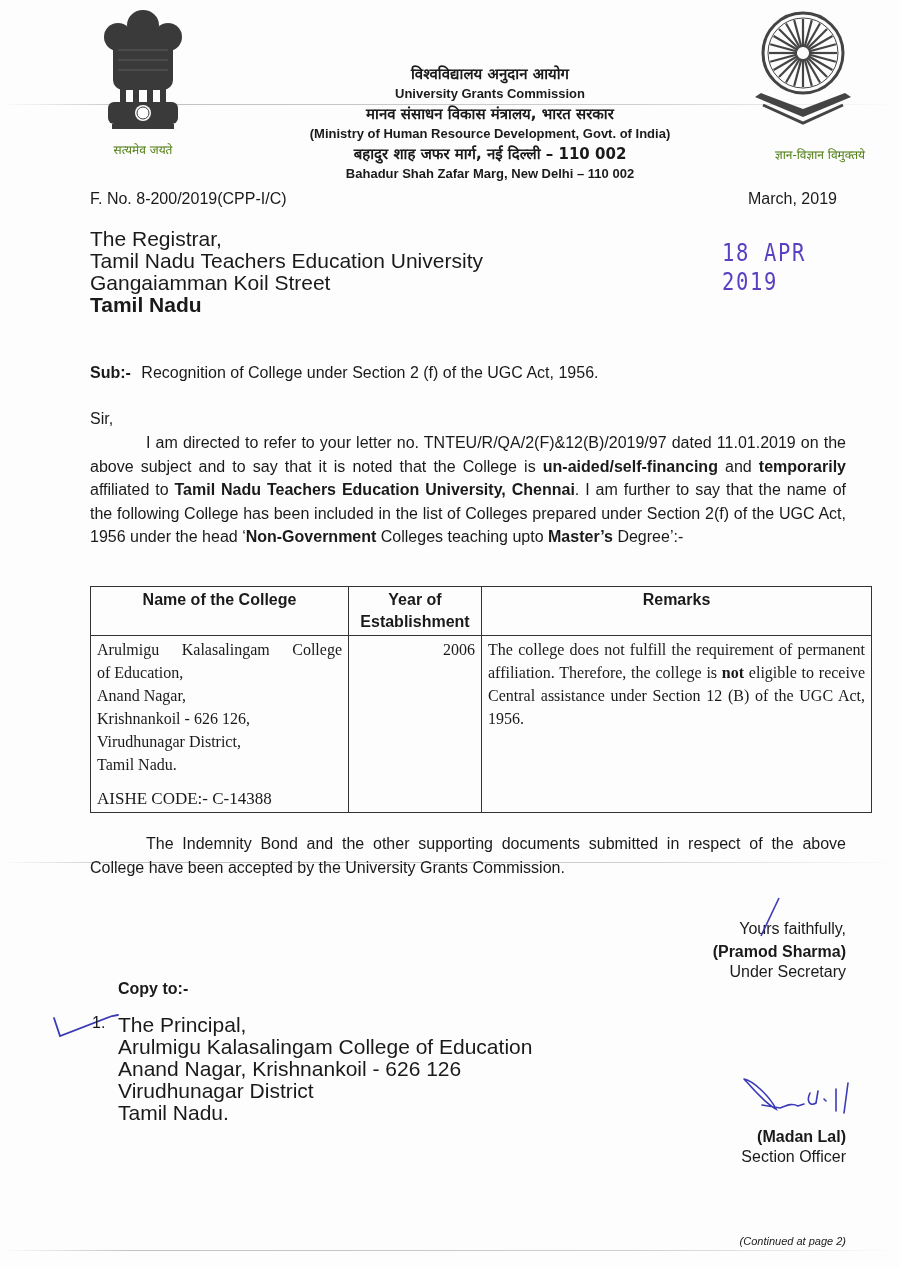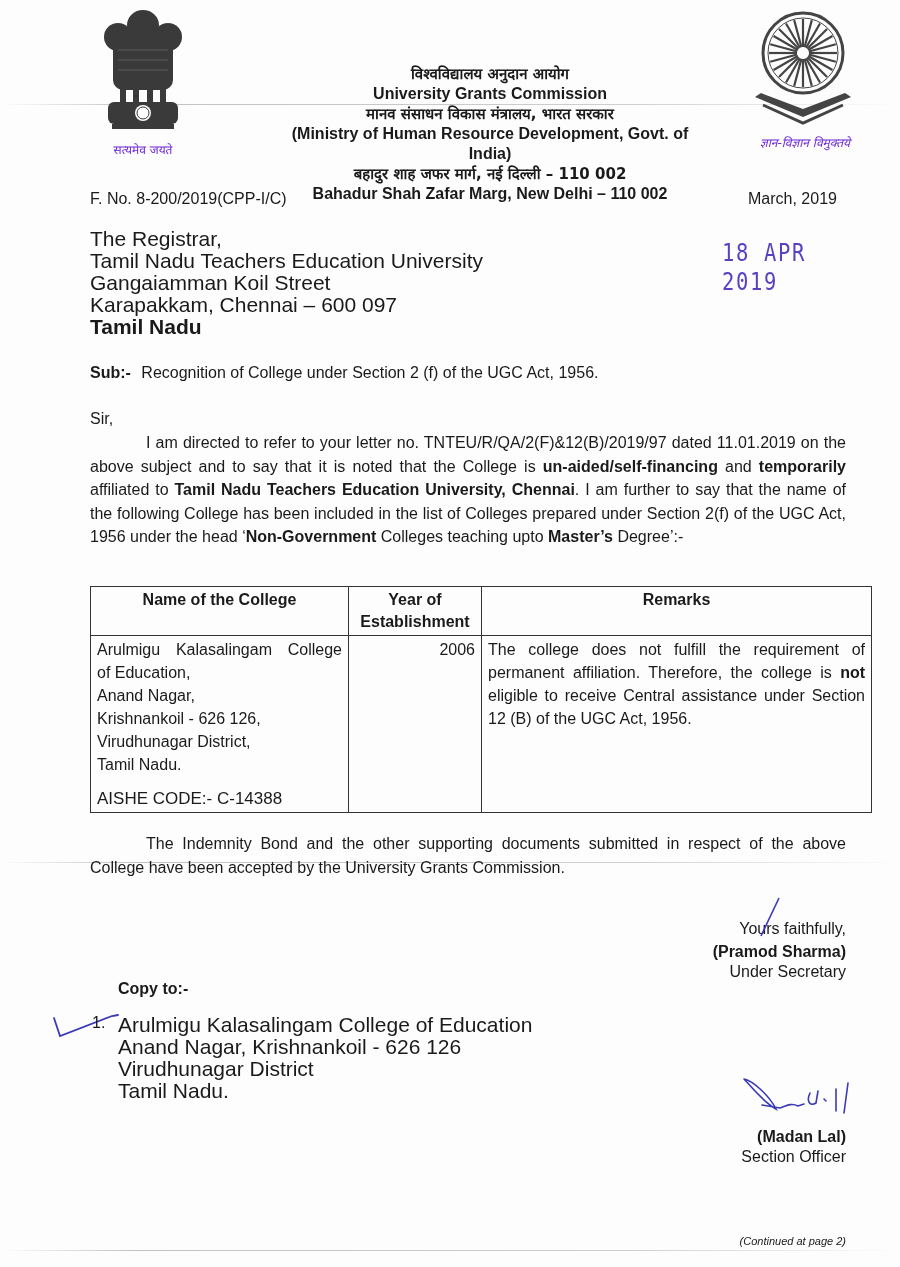--- a/index.html
+++ b/index.html
@@ -5,34 +5,34 @@
   html, body { margin: 0; padding: 0; }
   body {
     width: 900px; height: 1267px; position: relative; overflow: hidden;
     background: #fdfdfd;
     font-family: "Liberation Sans", sans-serif;
     color: #1a1a1a;
   }
   .abs { position: absolute; }
   .fold { position: absolute; left: 0; width: 900px; height: 1px; background: linear-gradient(90deg, rgba(0,0,0,0) 0%, rgba(120,120,120,0.45) 15%, rgba(120,120,120,0.35) 70%, rgba(0,0,0,0) 100%); }
   .hdr { text-align: center; left: 270px; width: 440px; }
-  .hdr div { line-height: 20px; font-weight: bold; font-size: 16px; }
+  .hdr div { line-height: 20px; font-weight: bold; font-size: 13px; }
   .hdr .hi { font-size: 15px; }
   .emblem { left: 88px; top: 5px; width: 110px; height: 150px; }
   .ugclogo { left: 745px; top: 5px; width: 120px; height: 150px; }
-  .caption { font-size: 12px; color: #6d28d9; font-family: "DejaVu Sans", sans-serif; }
+  .caption { font-size: 12px; color: #4d7c0f; font-family: "DejaVu Sans", sans-serif; }
   .body-text { font-size: 21px; line-height: 22px; }
   .line { position: absolute; font-size: 16px; white-space: nowrap; }
   .para { position: absolute; left: 90px; width: 756px; font-size: 16px; line-height: 23.5px; text-align: justify; }
   .para .indent { display: inline-block; width: 56px; }
   b { font-weight: bold; }
   table.col { position: absolute; left: 90px; top: 586px; width: 782px; border-collapse: collapse; font-size: 16px; }
   table.col th, table.col td { border: 1px solid #333; vertical-align: top; padding: 2px 6px; }
   table.col th { font-weight: bold; text-align: center; line-height: 22px; }
-  table.col td { line-height: 23px; }
+  table.col td { line-height: 23px; font-family: Liberation Serif, serif; }
   .stamp { color: #5a3fc0; font-family: "DejaVu Sans Mono", monospace; font-size: 25px; letter-spacing: 2px; transform: scaleX(0.82); transform-origin: left top; }
 </style>
 </head>
 <body>
 
 <div class="fold" style="top:104px;"></div>
 <div class="fold" style="top:862px;"></div>
 <div class="fold" style="top:1250px;"></div>
 
 <div class="abs emblem">
@@ -96,32 +96,31 @@
         <line x1="59.55291427061512" y1="42.20444504226559" x2="66.79984753348569" y2="15.158521906171671"></line>
         <line x1="61" y1="42.80384757729337" x2="75" y2="18.555136271329086"></line>
         <line x1="62.242640687119284" y1="43.757359312880716" x2="82.04163056034261" y2="23.95836943965738"></line>
         <line x1="63.19615242270663" y1="45" x2="87.4448637286709" y2="30.999999999999986"></line>
         <line x1="63.79555495773441" y1="46.447085729384874" x2="90.84147809382831" y2="39.20015246651427"></line>
       </g>
     <circle cx="58" cy="48" r="5" fill="#fdfdfd"></circle>
     <path d="M10 92 L58 112 L106 92 L100 88 L58 104 L16 88 Z" fill="#444"></path>
     <path d="M18 100 L58 118 L98 100" fill="none" stroke="#444" stroke-width="3"></path>
   </svg>
-  <div class="caption" style="text-align:center; margin-top:0;font-style:italic;">ज्ञान-विज्ञान विमुक्तये</div>
+  <div class="caption" style="text-align:right; margin-top:12px;">ज्ञान-विज्ञान विमुक्तये</div>
 </div>
 
 <div class="line" style="left:90px; top:190px;">F. No. 8-200/2019(CPP-I/C)</div>
 <div class="line" style="left:748px; top:190px;">March, 2019</div>
 <div class="abs stamp" style="left:722px; top:238px;">18 APR 2019</div>
 
 <div class="abs body-text" style="left:90px; top:228px;">
   <div>The Registrar,</div>
   <div>Tamil Nadu Teachers Education University</div>
   <div>Gangaiamman Koil Street</div>
-  <div>Karapakkam, Chennai – 600 097</div>
   <div style="font-weight:bold;">Tamil Nadu</div>
 </div>
 
 <div class="line" style="left:90px; top:364px;">
   <b>Sub:-</b>
   <span style="margin-left:6px;">Recognition of College under Section 2 (f) of the UGC Act, 1956.</span>
 </div>
 
 <div class="line" style="left:90px; top:410px;">Sir,</div>
 
@@ -171,20 +170,21 @@
 </svg>
 <div class="line" style="right:54px; top:943px; font-weight:bold;">(Pramod Sharma)</div>
 <div class="line" style="right:54px; top:963px;">Under Secretary</div>
 
 <div class="line" style="left:118px; top:980px; font-weight:bold;">Copy to:-</div>
 <svg class="abs" style="left:50px; top:1012px;" width="70" height="28" viewBox="0 0 70 28">
   <path d="M4 6 L10 24 L62 4 L68 3" stroke="#3a3ab8" stroke-width="1.8" fill="none" stroke-linecap="round"></path>
 </svg>
 <div class="line" style="left:92px; top:1014px;">1.</div>
 <div class="abs body-text" style="left:118px; top:1014px;">
+  <div>The Principal,</div>
   <div>Arulmigu Kalasalingam College of Education</div>
   <div>Anand Nagar, Krishnankoil - 626 126</div>
   <div>Virudhunagar District</div>
   <div>Tamil Nadu.</div>
 </div>
 
 <svg class="abs" style="left:740px; top:1075px;" width="125" height="50" viewBox="0 0 125 50">
   <path d="M4 4 C10 10 22 26 36 34 C30 22 14 6 4 4 M22 30 L40 33 C48 30 52 28 58 31 L64 29 M70 18 C66 26 70 32 76 28 L78 16 M84 24 L86 26 M96 14 L96 36 M108 8 L104 38" stroke="#3a3ab8" stroke-width="1.6" fill="none" stroke-linecap="round"></path>
 </svg>
 <div class="line" style="right:54px; top:1128px; font-weight:bold;">(Madan Lal)</div>

